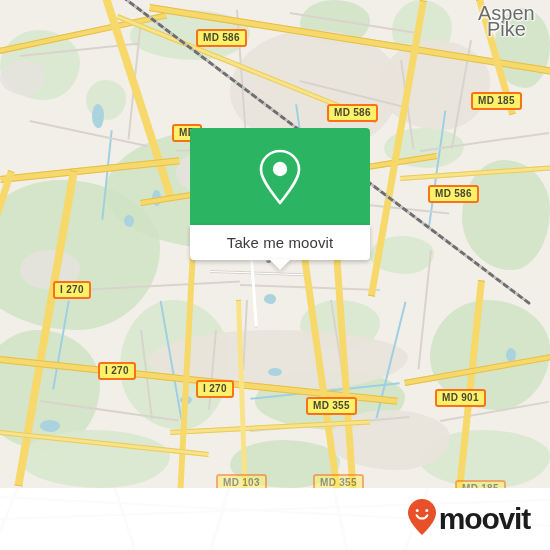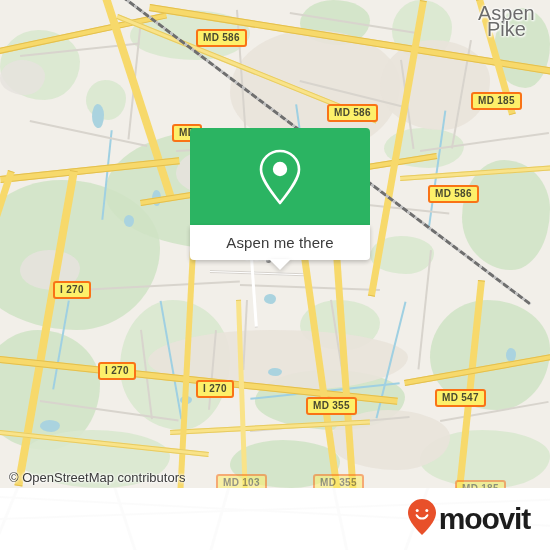--- a/index.html
+++ b/index.html
@@ -208,38 +208,37 @@
 
     <div class="shield" style="left:196px;top:29px;">MD 586</div>
     <div class="shield" style="left:327px;top:104px;">MD 586</div>
     <div class="shield" style="left:471px;top:92px;">MD 185</div>
     <div class="shield" style="left:172px;top:124px;">MD</div>
     <div class="shield" style="left:428px;top:185px;">MD 586</div>
     <div class="shield" style="left:53px;top:281px;">I 270</div>
     <div class="shield" style="left:98px;top:362px;">I 270</div>
     <div class="shield" style="left:196px;top:380px;">I 270</div>
     <div class="shield" style="left:306px;top:397px;">MD 355</div>
-    <div class="shield" style="left:435px;top:389px;">MD 547</div>
+    <div class="shield" style="left:435px;top:389px;">MD 901</div>
     <div class="shield faded" style="left:216px;top:474px;">MD 103</div>
     <div class="shield faded" style="left:313px;top:474px;">MD 355</div>
     <div class="shield faded" style="left:455px;top:480px;">MD 185</div>
 
-    <div id="attribution">© OpenStreetMap contributors</div>
 
     <div id="popup">
       <div id="popup-body">
         <span>
           <svg class="pin-svg" width="48" height="60" viewBox="0 0 48 60" fill="none">
             <path d="M24 4C13.5 4 5 12.3 5 22.5c0 8 6.4 17.8 19 33.5 12.6-15.7 19-25.5 19-33.5C43 12.3 34.5 4 24 4z" stroke="#ffffff" stroke-width="2.6" fill="none" stroke-linejoin="round"></path>
             <circle cx="24" cy="22" r="7.2" fill="#ffffff"></circle>
           </svg>
         </span>
       </div>
       <div id="popup-footer">
-        <span class="label">Aspen me there</span>
+        <span class="label">Take me moovit</span>
         <span id="popup-tail"></span>
       </div>
     </div>
   </div>
 
   <div id="footer">
     <div class="footer-ghost">
       <div class="gline" style="left:20px;top:-10px;width:3px;height:90px;transform:rotate(22deg);"></div>
       <div class="gline" style="left:110px;top:-10px;width:3px;height:90px;transform:rotate(-18deg);"></div>
       <div class="gline" style="left:230px;top:-10px;width:3px;height:90px;transform:rotate(16deg);"></div>

